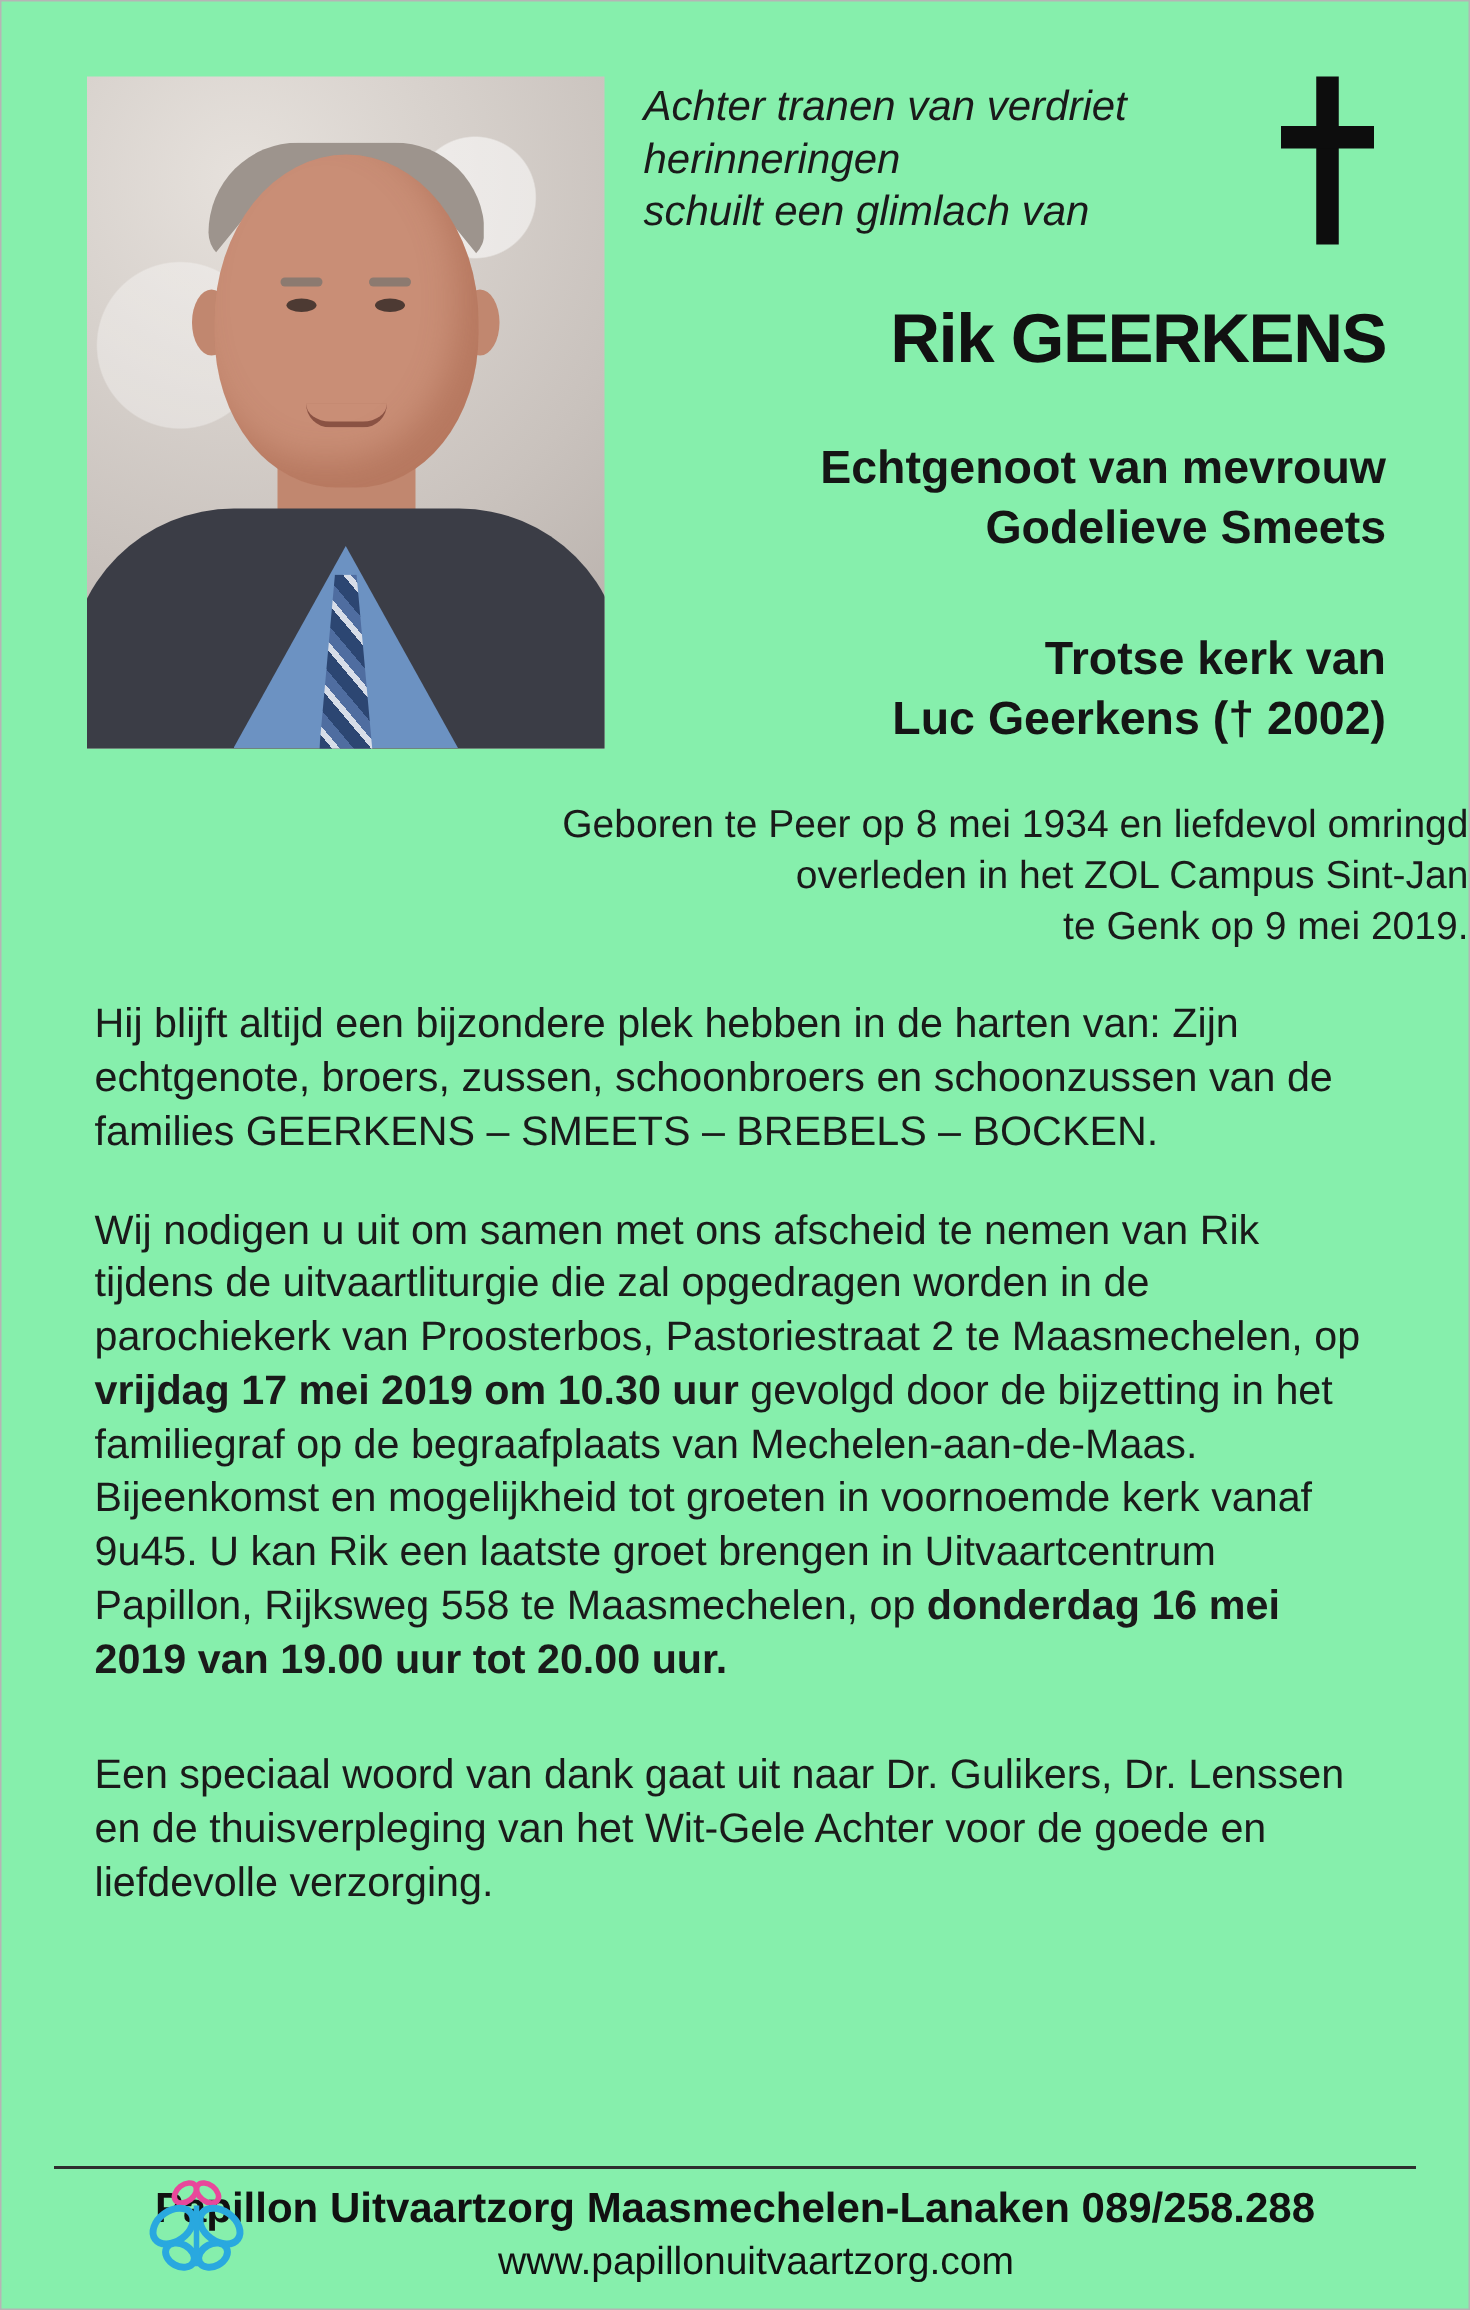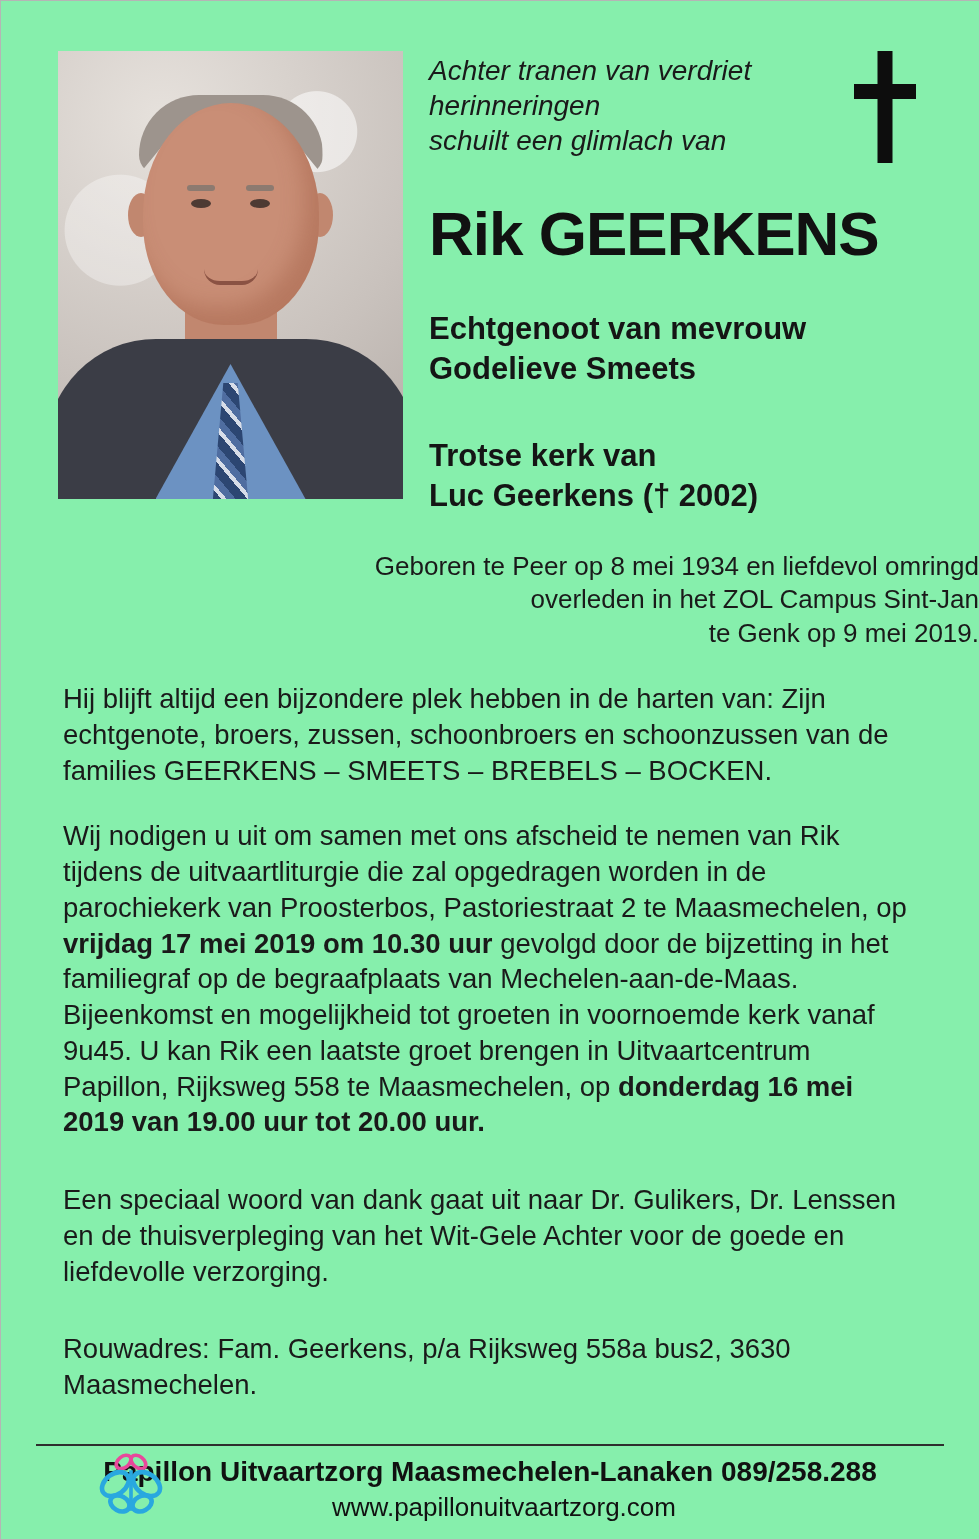--- a/index.html
+++ b/index.html
@@ -76,26 +76,26 @@
   .quote {
     font-style:italic; font-size:28px; line-height:1.25; color:#1a1a1a;
     padding-top:2px; max-width:390px;
   }
 
   .cross { position:absolute; top:0; right:8px; width:62px; height:112px; }
   .cross .v { position:absolute; left:50%; transform:translateX(-50%); top:0; width:15px; height:112px; background:#0d0d0d; }
   .cross .h { position:absolute; left:0; top:33px; width:62px; height:15px; background:#0d0d0d; }
 
   .deceased-name {
-    margin-top:40px; text-align:left;
-    font-size:62px; font-weight:bold; letter-spacing:-1px; color:#111;
+    margin-top:40px; text-align:right;
+    font-size:46px; font-weight:bold; letter-spacing:-1px; color:#111;
     font-family:"Liberation Sans","DejaVu Sans",sans-serif;
   }
 
-  .relation { text-align:left; font-weight:bold; font-size:31px; line-height:1.28; color:#151515; }
+  .relation { text-align:right; font-weight:bold; font-size:31px; line-height:1.28; color:#151515; }
   .relation.first  { margin-top:40px; }
   .relation.second { margin-top:48px; }
 
   
   .life-dates { margin-top:34px; text-align:right; font-size:26px; line-height:1.3; }
 
   .par { font-size:27.5px; line-height:1.3; margin:30px 60px 0 62px; }
   .par.gap-lg { margin-top:42px; }
   .par b { font-weight:bold; }
 
@@ -164,21 +164,20 @@
     <div>overleden in het ZOL Campus Sint-Jan</div>
     <div>te Genk op 9 mei 2019.</div>
   </div>
 
   <p class="par">Hij blijft altijd een bijzondere plek hebben in de harten van: Zijn echtgenote, broers, zussen, schoonbroers en schoonzussen van de families GEERKENS – SMEETS – BREBELS – BOCKEN.</p>
 
   <p class="par"><span>Wij nodigen u uit om samen met ons afscheid te nemen van Rik tijdens de uitvaartliturgie die zal opgedragen worden in de parochiekerk van Proosterbos, Pastoriestraat 2 te Maasmechelen, op </span><b>vrijdag 17 mei 2019 om 10.30 uur</b><span> gevolgd door de bijzetting in het familiegraf op de begraafplaats van Mechelen-aan-de-Maas. Bijeenkomst en mogelijkheid tot groeten in voornoemde kerk vanaf 9u45. U kan Rik een laatste groet brengen in Uitvaartcentrum Papillon, Rijksweg 558 te Maasmechelen, op </span><b>donderdag 16 mei 2019 van 19.00 uur tot 20.00 uur.</b></p>
 
   <p class="par gap-lg">Een speciaal woord van dank gaat uit naar Dr. Gulikers, Dr. Lenssen en de thuisverpleging van het Wit-Gele Achter voor de goede en liefdevolle verzorging.</p>
 
-  <p class="par gap-lg">Rouwadres: Fam. Geerkens, p/a Rijksweg 558a bus2, 3630 Maasmechelen.</p>
 
   <div class="bottom">
     <div class="rule"></div>
     <div class="footer">
 
       <svg class="butterfly" width="72" height="70" viewBox="0 0 78 76" aria-hidden="true">
         <g fill="none" stroke="#e8489b" stroke-width="4">
           <ellipse cx="31" cy="13" rx="9" ry="6" transform="rotate(-38 31 13)"></ellipse>
           <ellipse cx="47" cy="13" rx="9" ry="6" transform="rotate(38 47 13)"></ellipse>
         </g>

